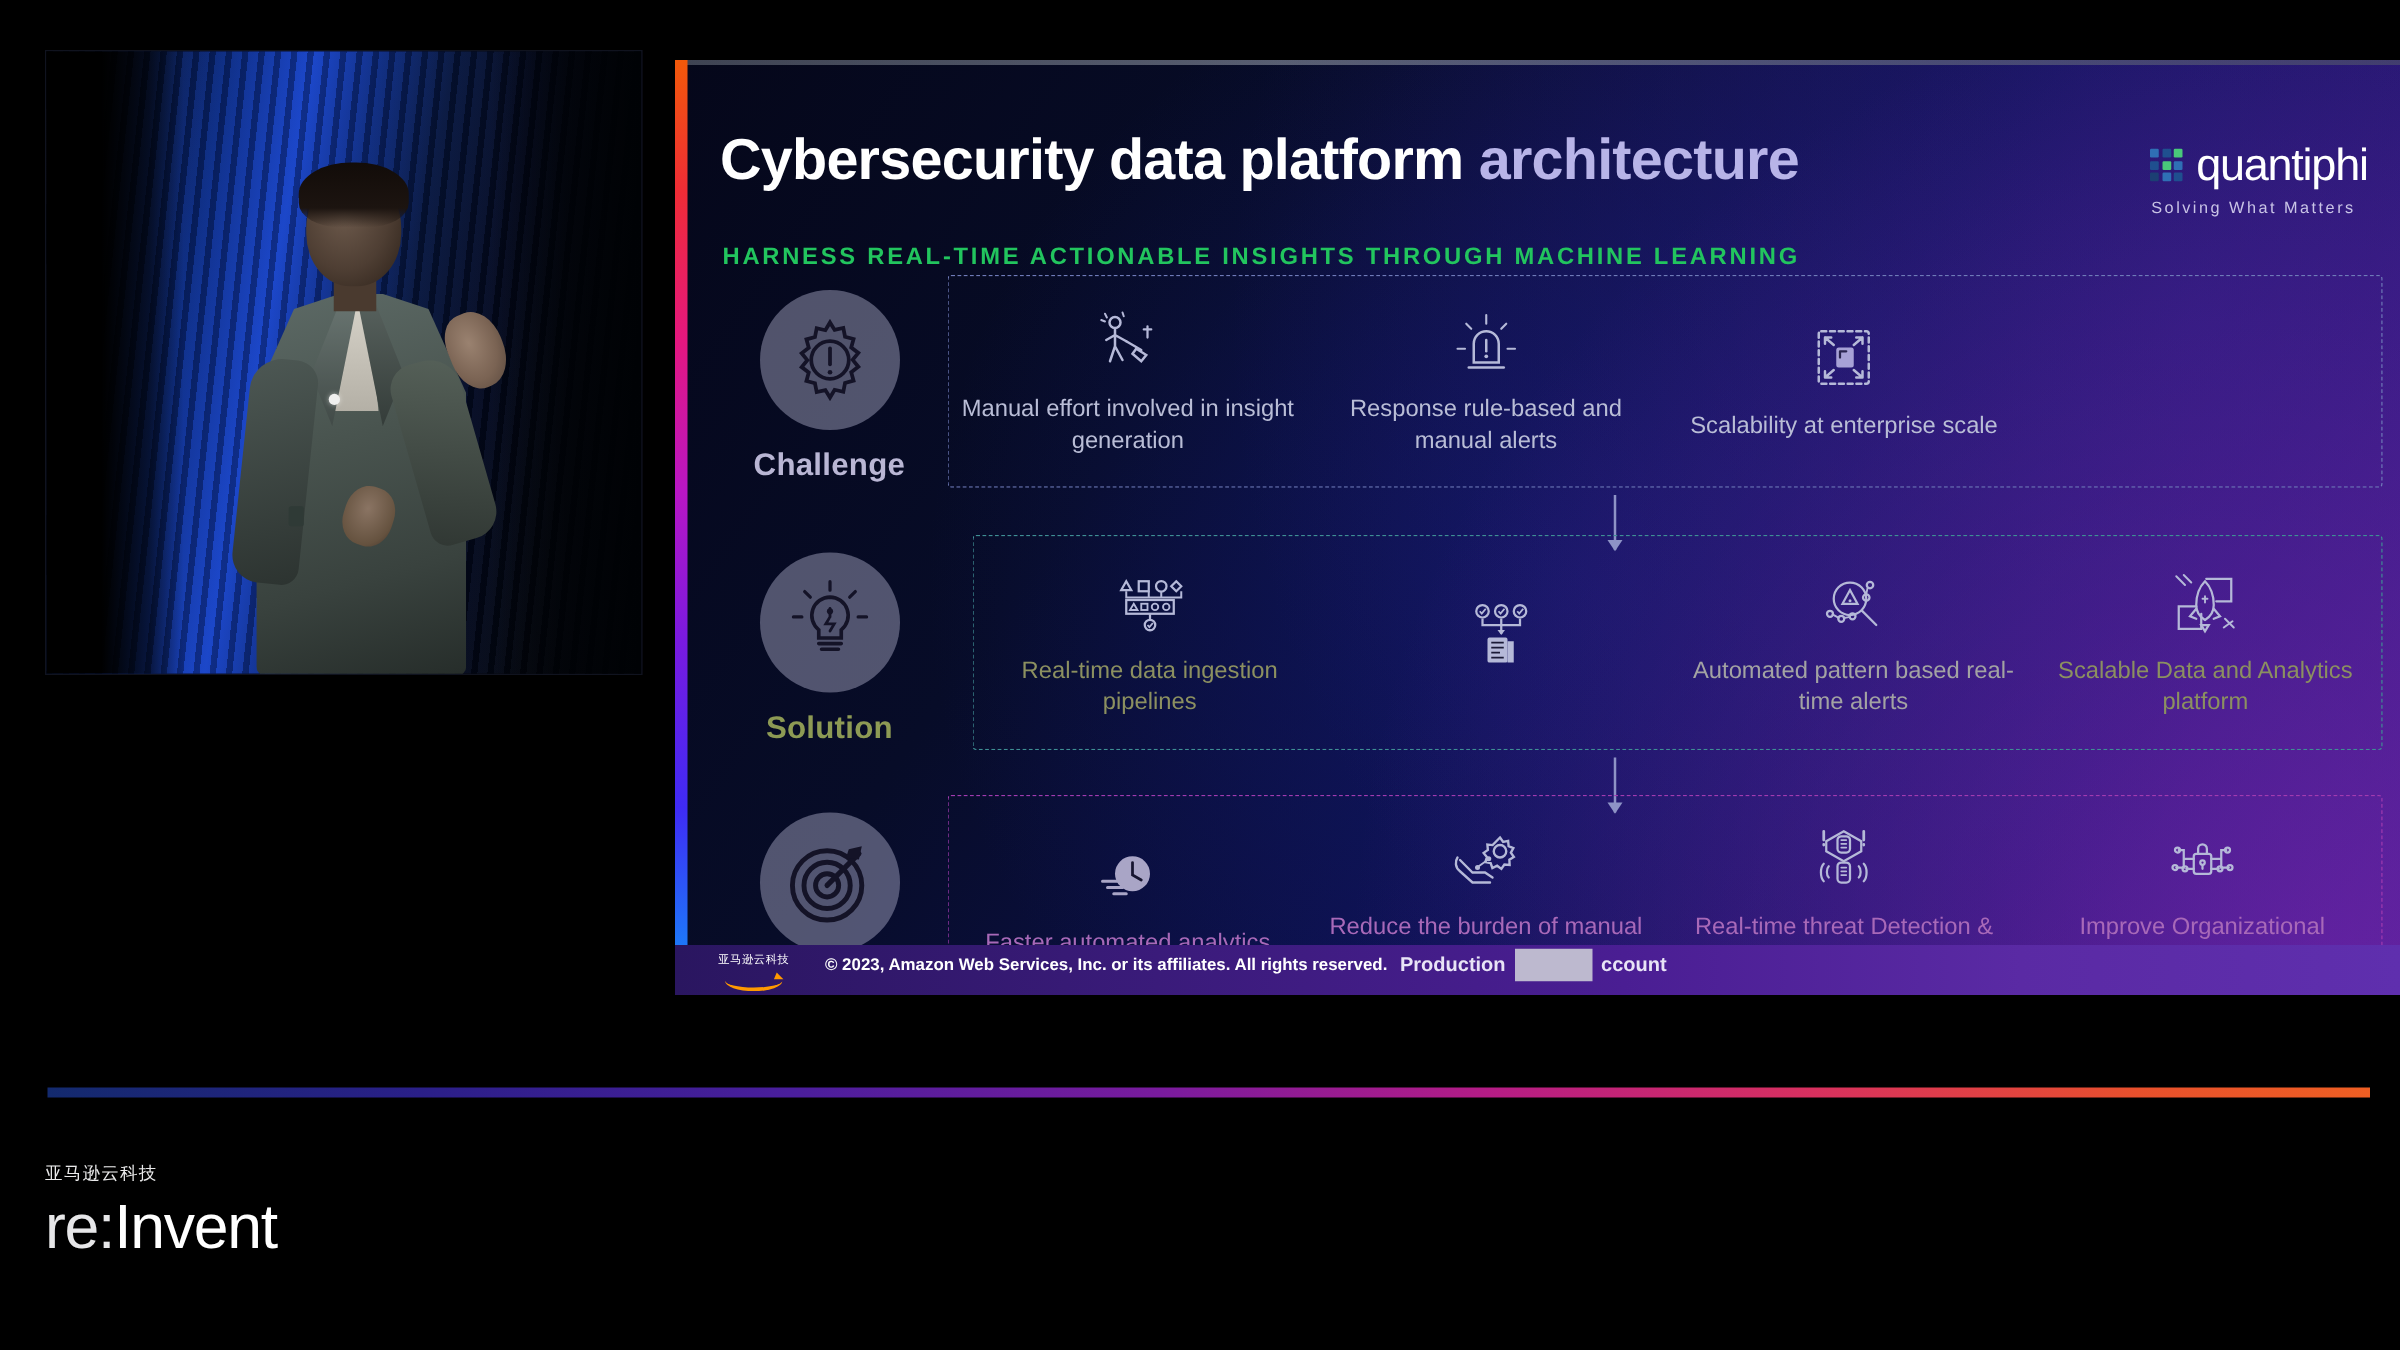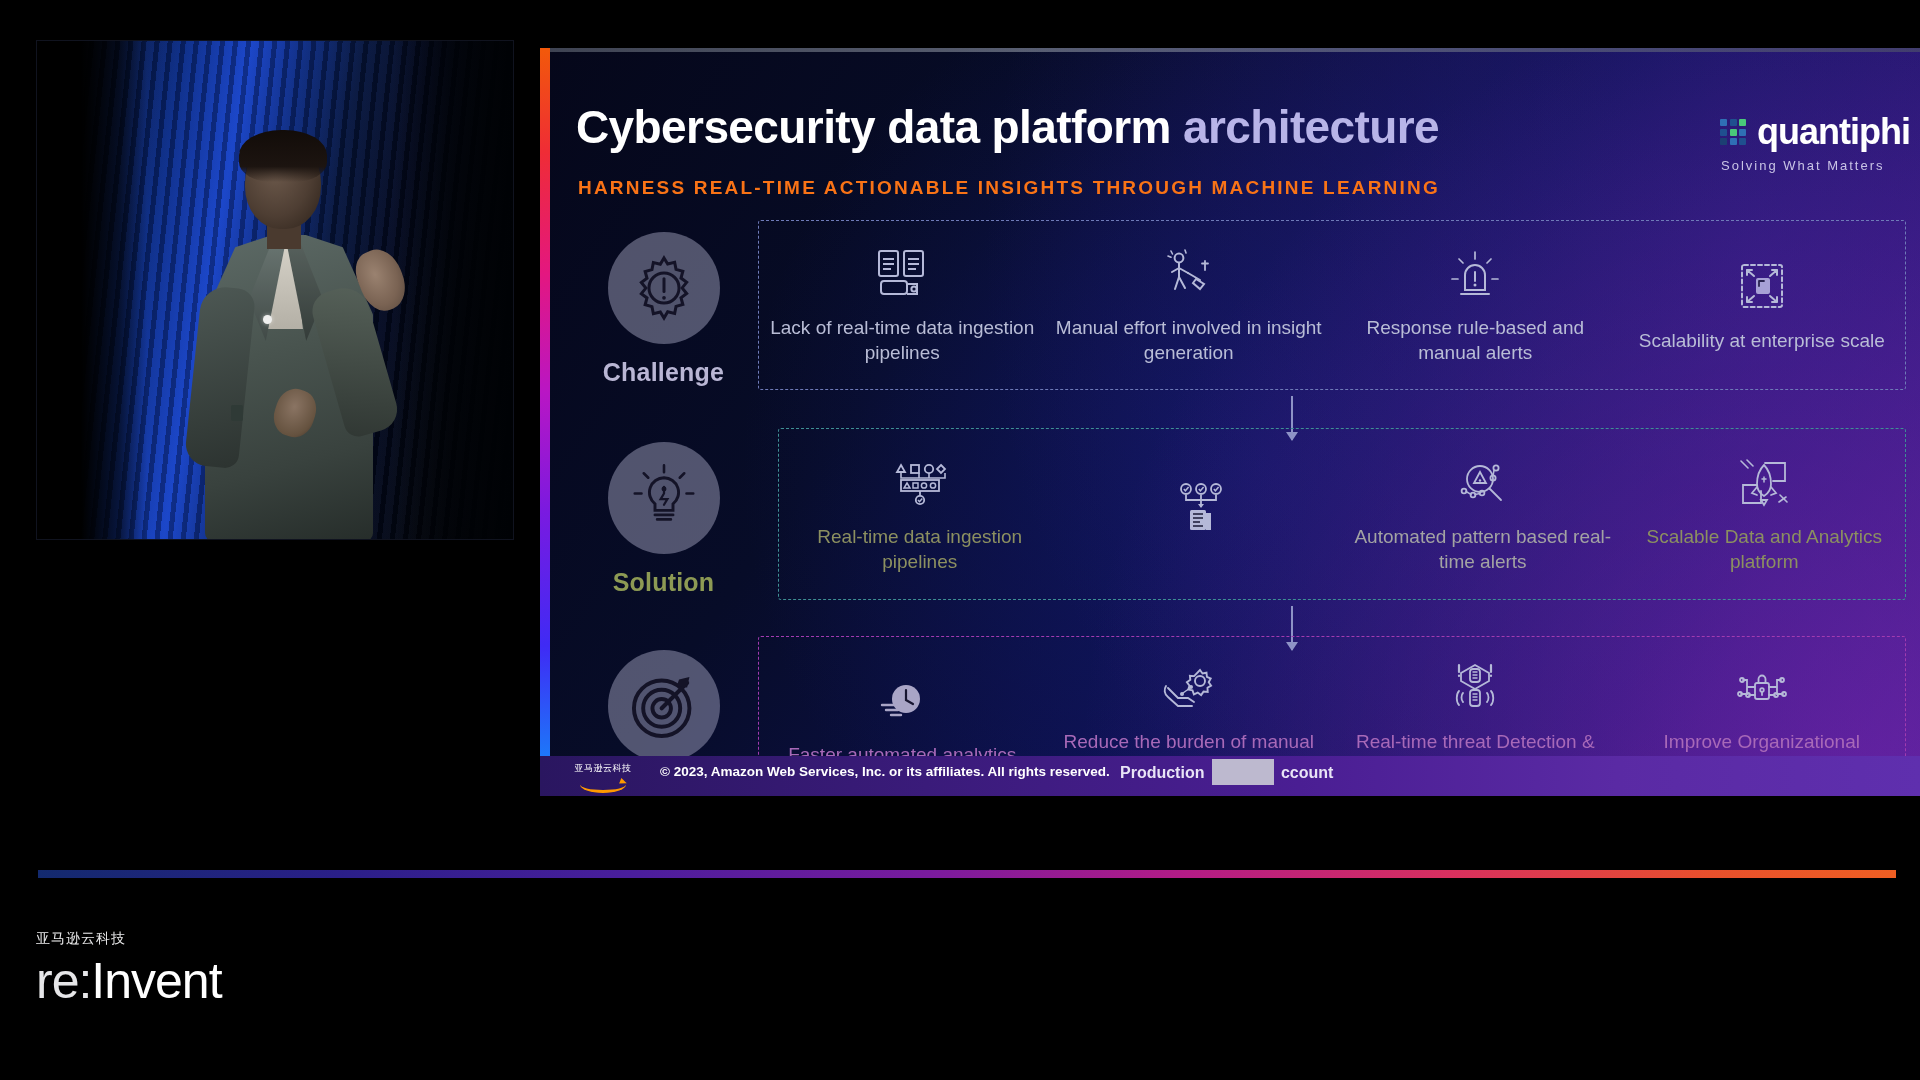--- a/index.html
+++ b/index.html
@@ -72,29 +72,29 @@
   .accent-bar { position:absolute; left:0; top:0; width:10px; height:100%;
     background:linear-gradient(180deg,#f2590a 0%, #ef2c36 14%, #e4177f 30%, #b916c4 46%,
       #7a1ae0 62%, #3f2bf5 80%, #1a7ef9 96%, #0f9bff 100%); }
 
   .slide-inner { position:absolute; left:10px; top:4px; right:0; bottom:0; }
 
   
   .slide-title { position:absolute; left:26px; top:48px; font-size:46px; font-weight:700;
     letter-spacing:-.6px; color:#ffffff; white-space:nowrap; }
   .slide-title .dim { color:#b8b4e8; font-weight:700; }
-  .slide-sub { position:absolute; left:28px; top:125px; font-size:19px; font-weight:600;
-    letter-spacing:2.2px; color:#f97316; white-space:nowrap; }
+  .slide-sub { position:absolute; left:28px; top:143px; font-size:19px; font-weight:600;
+    letter-spacing:2.2px; color:#22c55e; white-space:nowrap; }
 
   .logo-block { position:absolute; right:-30px; top:62px; width:230px; }
   .logo-row { display:flex; align-items:center; gap:11px; }
   .logo-grid { width:26px; height:26px; display:grid; grid-template-columns:repeat(3,1fr);
     grid-template-rows:repeat(3,1fr); gap:2.5px; }
   .logo-grid i { display:block; border-radius:1px; }
-  .logo-word { font-size:36px; font-weight:700; color:#fff; letter-spacing:-1px; line-height:1; }
+  .logo-word { font-size:36px; font-weight:400; color:#fff; letter-spacing:-1px; line-height:1; }
   .logo-tag { margin-top:8px; margin-left:1px; font-size:13px; letter-spacing:2px; color:#c9c4e6;
     white-space:nowrap; }
 
   
   .row { position:absolute; }
   .row-label { position:absolute; left:26px; width:175px; text-align:center; }
   .row-badge { width:112px; height:112px; border-radius:50%; margin:0 auto;
     background:rgba(196,195,222,.40); display:flex; align-items:center; justify-content:center; }
   .row-badge svg { display:block; }
   .row-name { margin-top:14px; font-size:25px; font-weight:700; letter-spacing:.2px; }
@@ -205,34 +205,20 @@
               <path d="M32 24v11" stroke-linecap="round"></path>
               <circle cx="32" cy="40.5" r="1.6" fill="#141327" stroke="none"></circle>
             </svg>
           </div>
           <div class="row-name" style="color:#b9b6d4">Challenge</div>
         </div>
         <div class="row-box" style="top:0;height:170px;border-color:#6f7bb8;">
           <div class="cells">
             <div class="cell">
               <span class="cell-icon">
-                <svg width="58" height="52" viewBox="0 0 58 52" fill="none" stroke="#b5b9d8" stroke-width="2">
-                  <rect x="6" y="3" width="19" height="25" rx="2"></rect>
-                    <path d="M10 11h11M10 16h11M10 21h8"></path>
-                  <rect x="31" y="3" width="19" height="25" rx="2"></rect>
-                    <path d="M35 11h11M35 16h11M35 21h8"></path>
-                  <rect x="8" y="33" width="26" height="13" rx="3"></rect>
-                    <path d="M34 36h10v10H34"></path>
-                  <circle cx="41" cy="41" r="2.6"></circle>
-                </svg>
-              </span>
-              <span class="cell-text" style="color:#b9bdd6">Lack of real-time data ingestion pipelines</span>
-            </div>
-            <div class="cell">
-              <span class="cell-icon">
                 <svg width="56" height="52" viewBox="0 0 56 52" fill="none" stroke="#b5b9d8" stroke-width="2" stroke-linecap="round">
                   <circle cx="18" cy="10" r="4.4"></circle>
                   <path d="M18 15v14M18 20l9 5M18 20l-7 4M18 29l-4 12M18 29l6 11"></path>
                   <path d="M27 25l12 7"></path>
                     <path d="M35 31l8 5-4 5-7-6z"></path>
                   <path d="M44 13v9M41 15.5h6" stroke-width="1.8"></path>
                   <path d="M10 3l1.5 3M24 2l1 3M7 8l3 1.2" stroke-width="1.6"></path>
                 </svg>
               </span>
               <span class="cell-text" style="color:#b9bdd6">Manual effort involved in insight generation</span>

